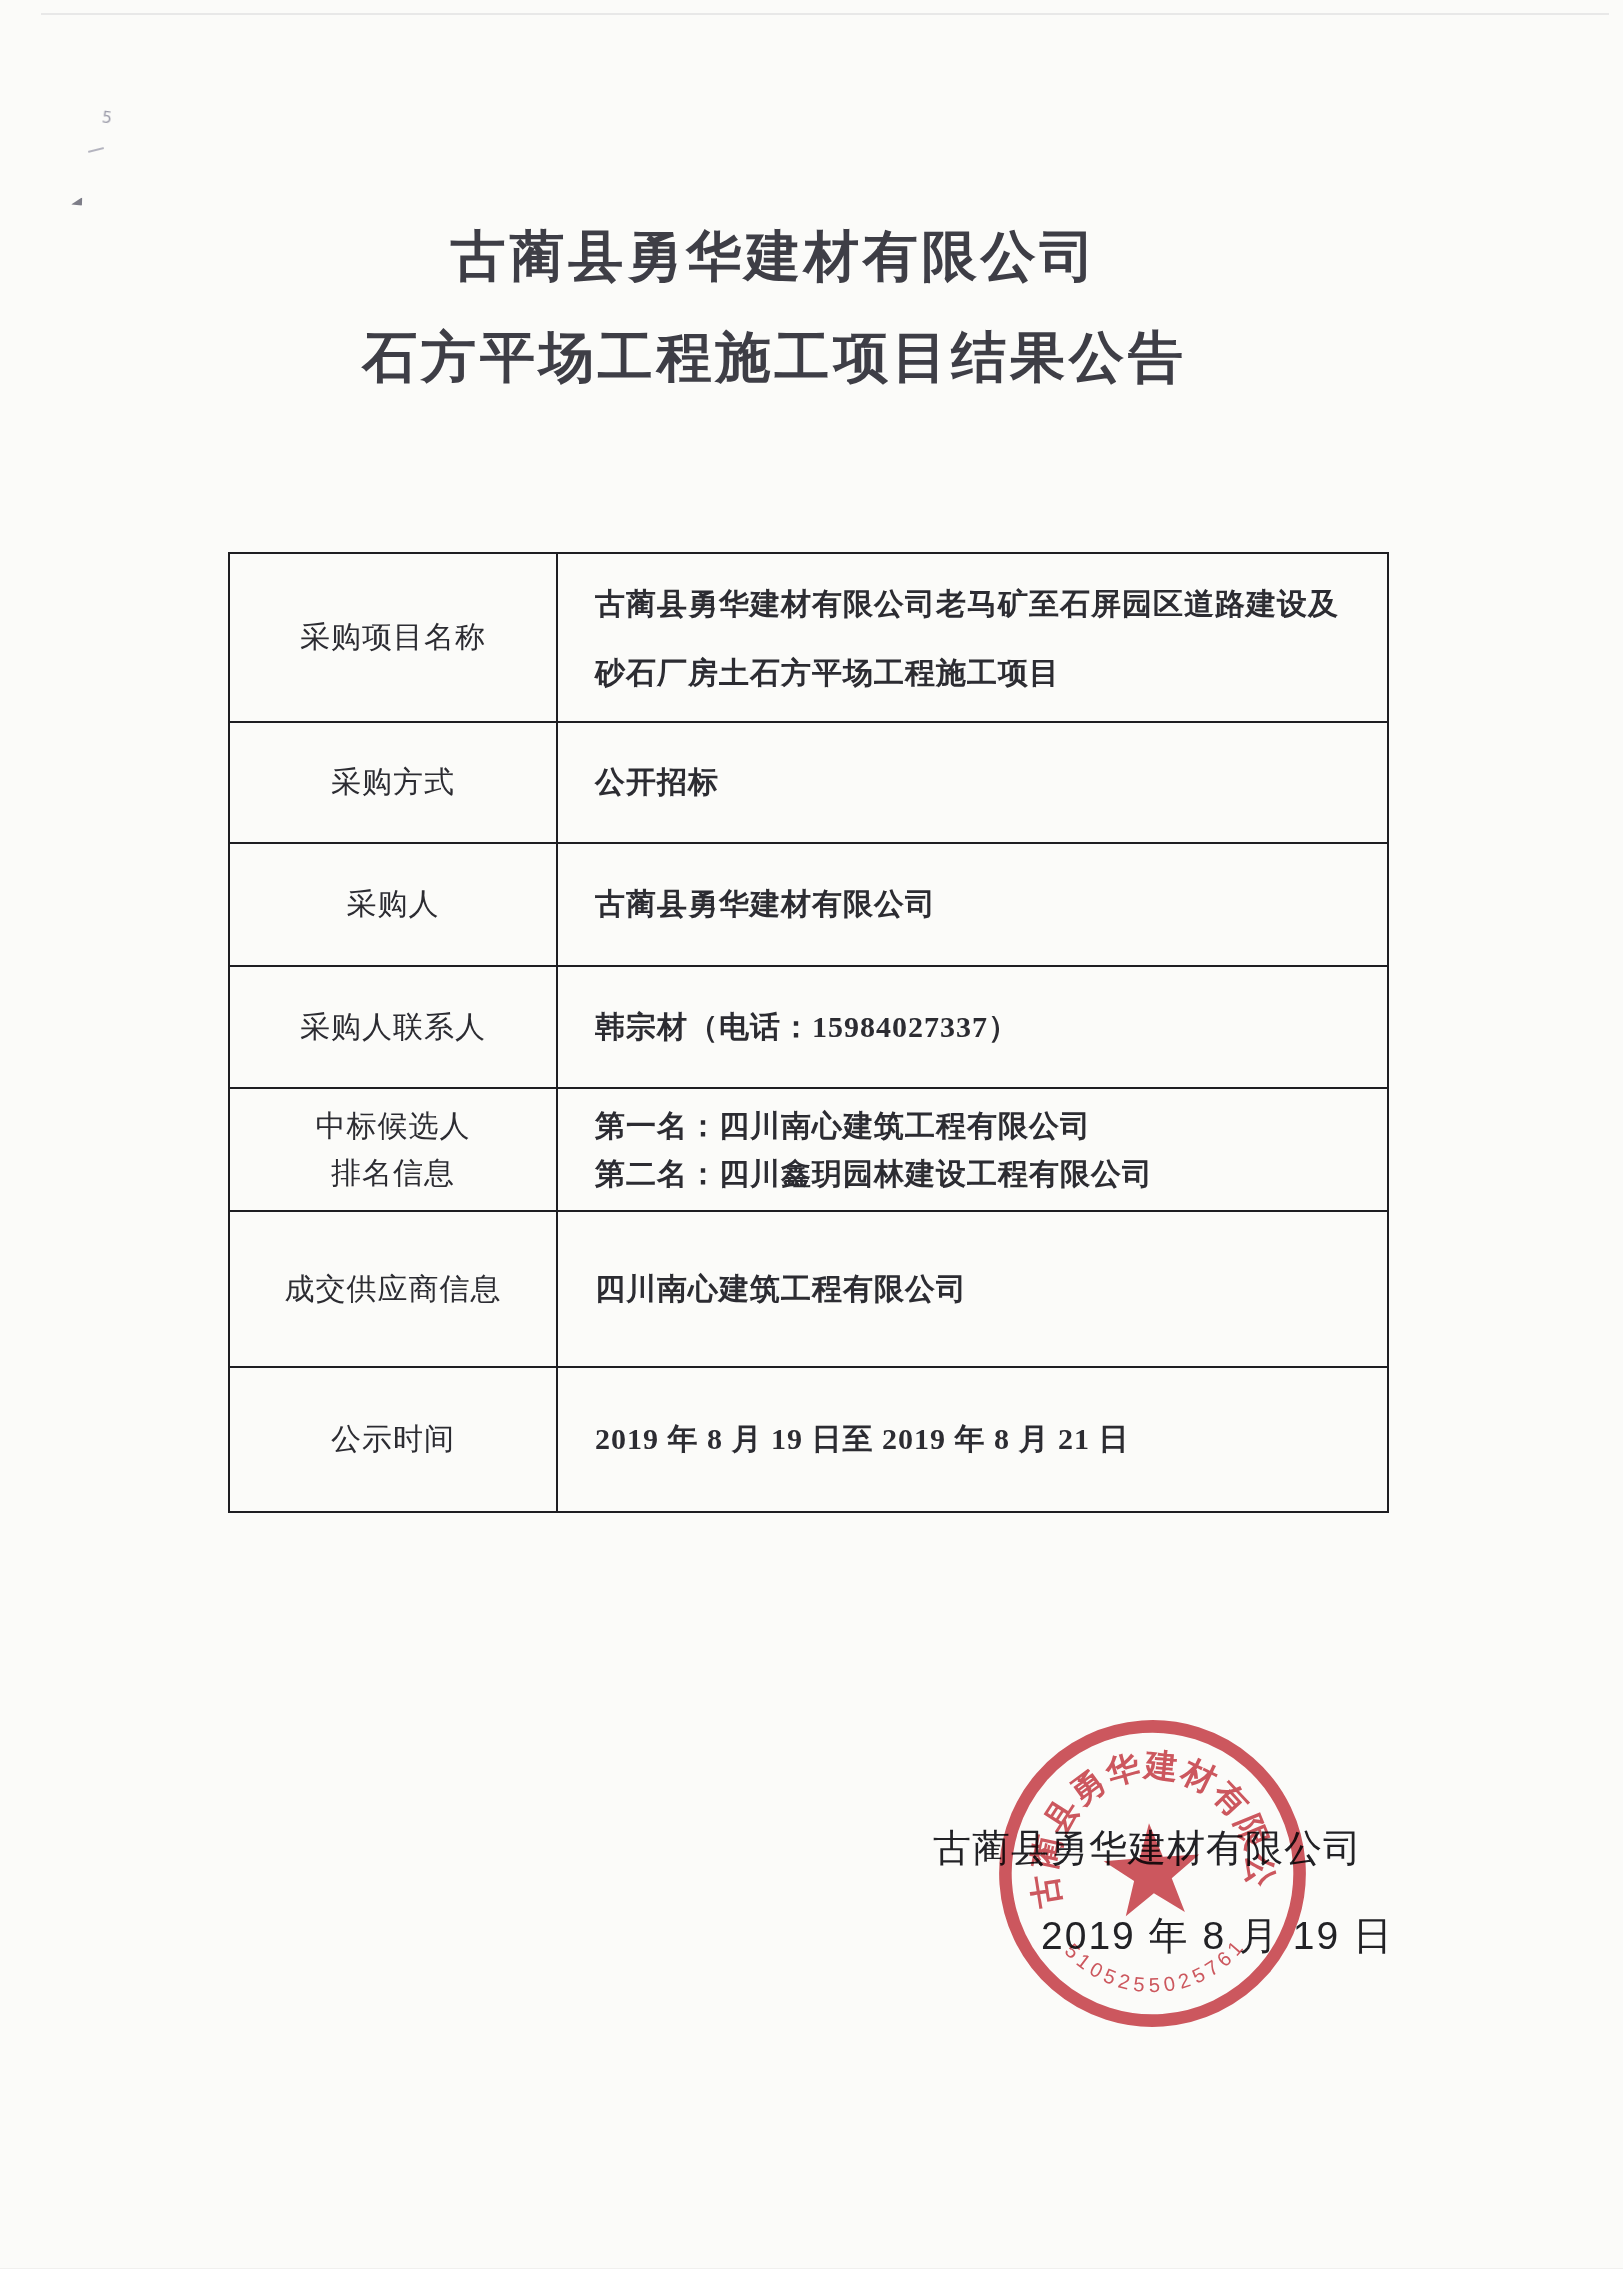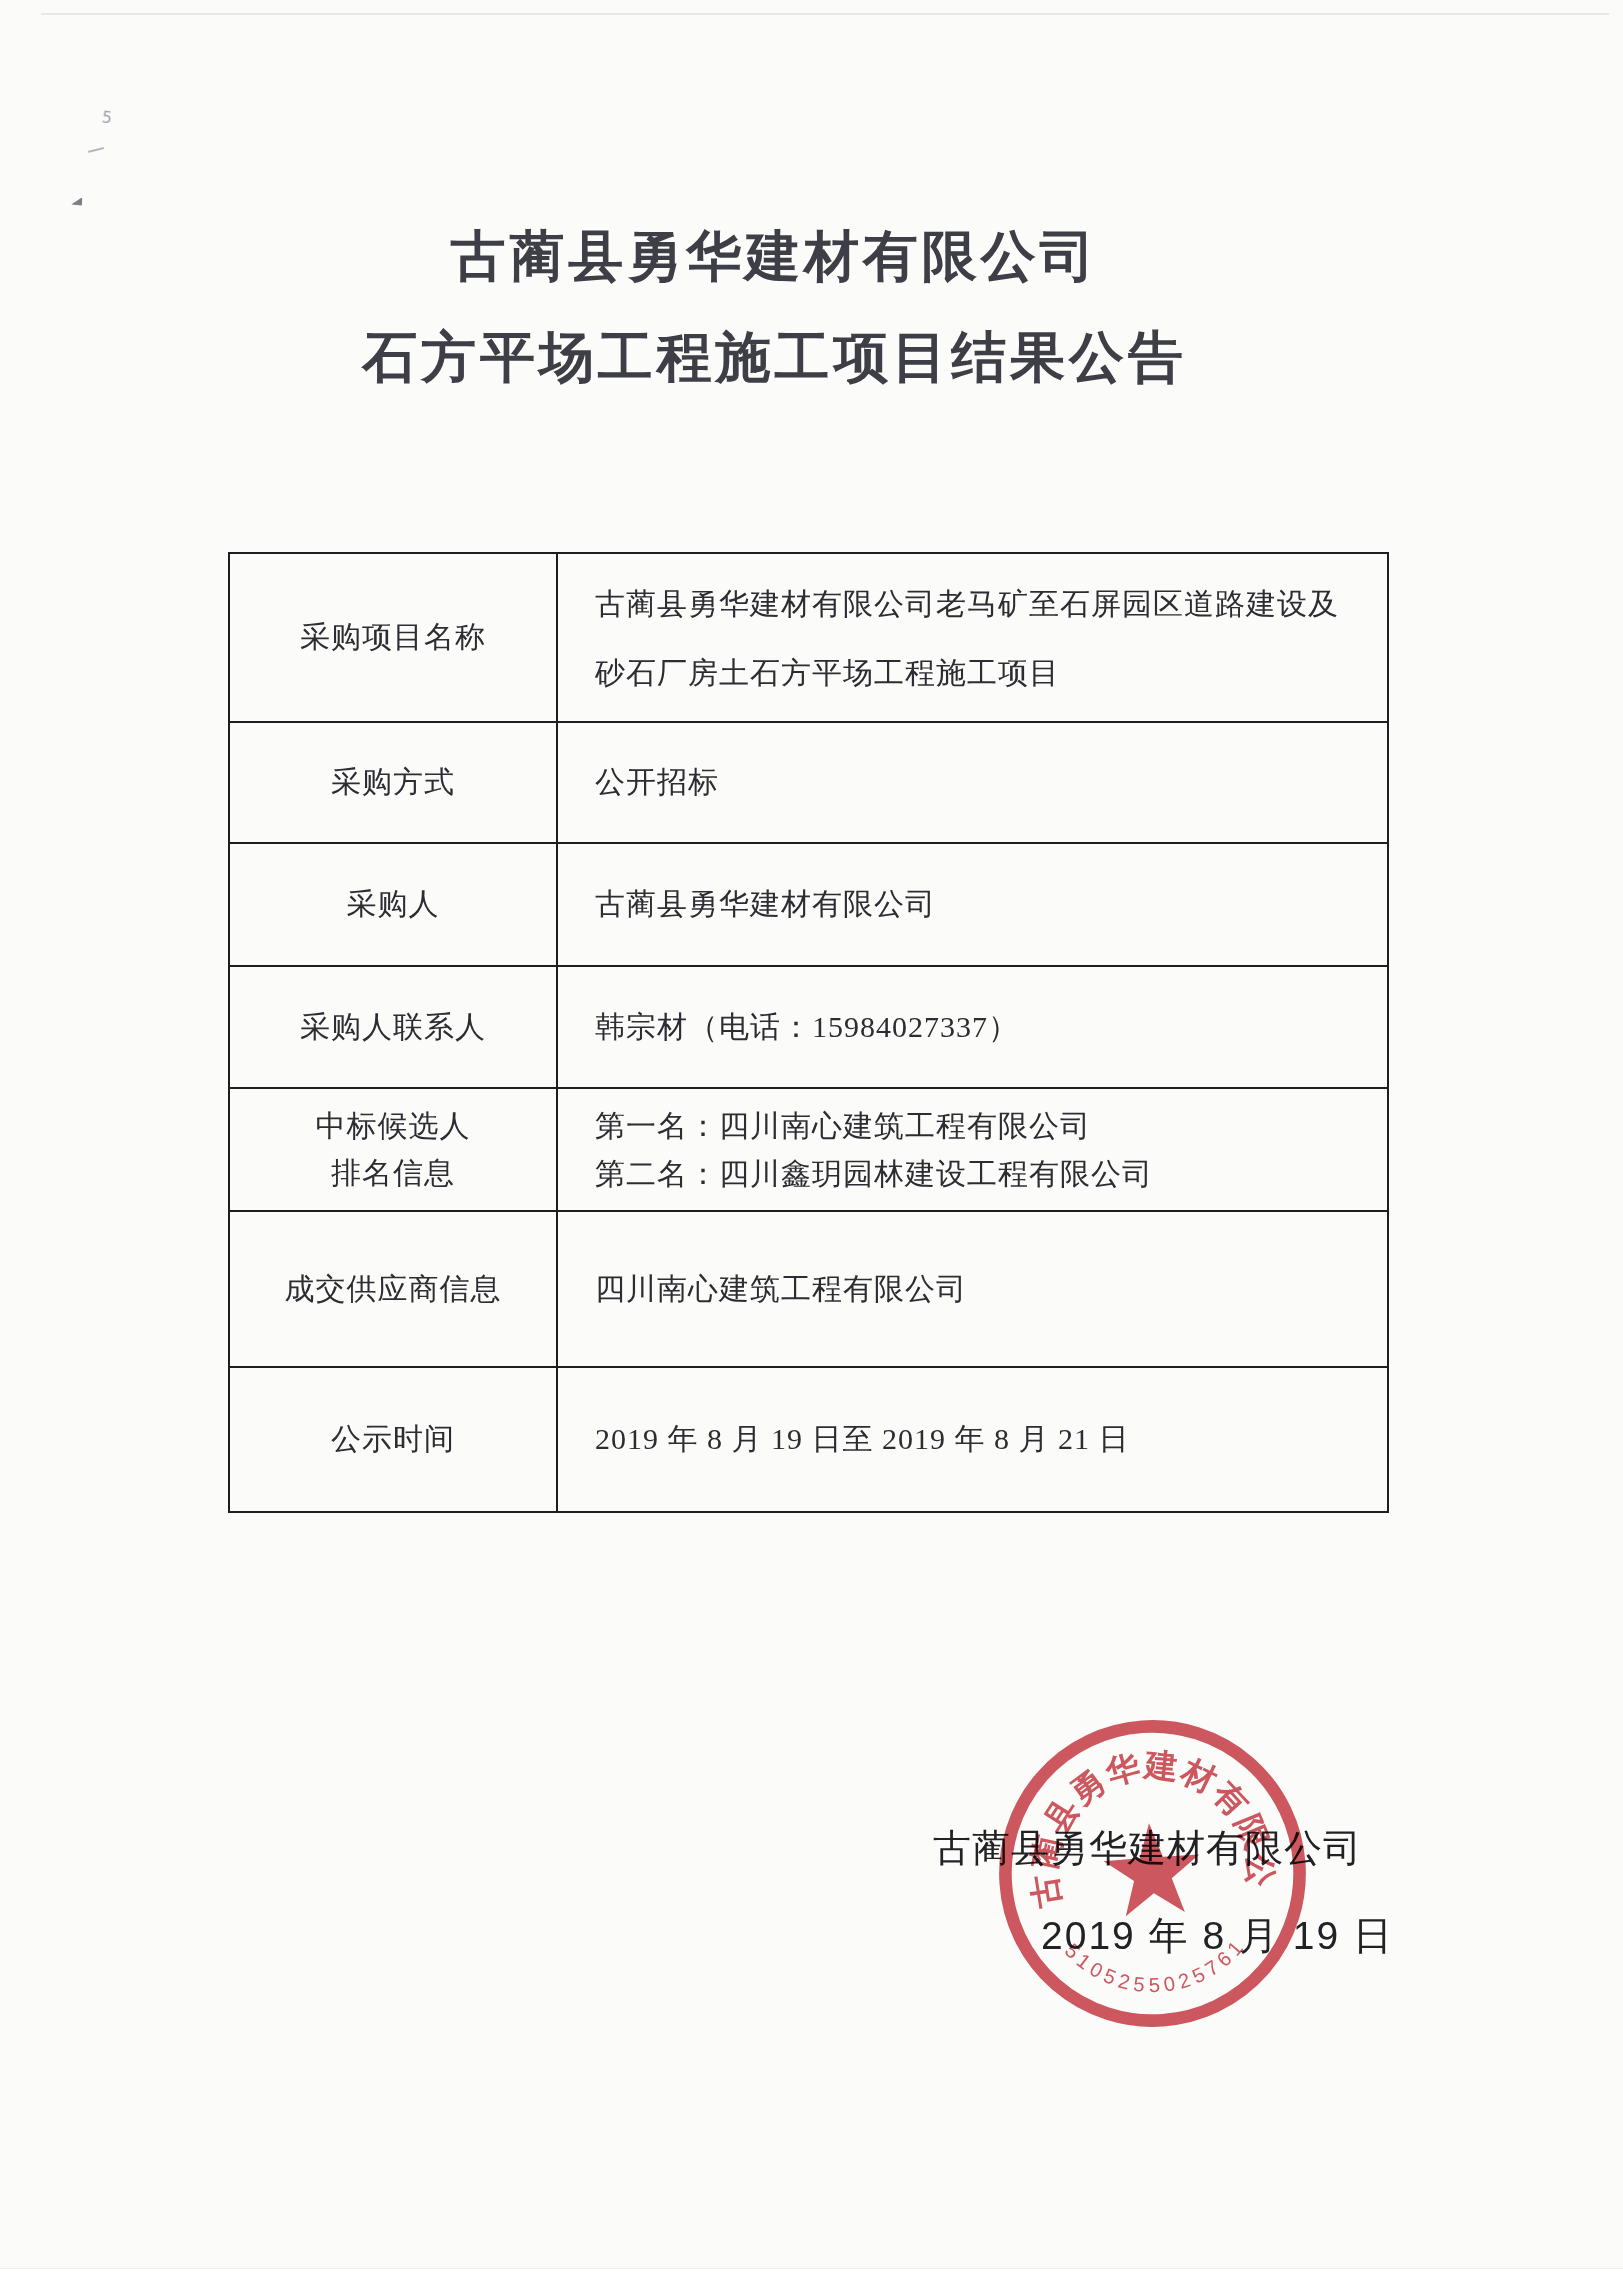--- a/index.html
+++ b/index.html
@@ -55,21 +55,21 @@
     table-layout:fixed;
   }
   .doc-table td{
     border:2.9px solid #1e1e22;
     vertical-align:middle;
     font-size:30px;
     letter-spacing:1px;
     color:#2c2c32;
   }
   .doc-table td.cell-label{text-align:center;padding:0 24px;}
-  .doc-table td.cell-value{padding:0 33px 0 37px;}
+  .doc-table td.cell-value{padding:0 33px 0 37px;font-weight:bold;}
   .doc-table tr:nth-child(1){height:169px;}
   .doc-table tr:nth-child(2){height:121px;}
   .doc-table tr:nth-child(3){height:123px;margin-top:14px;}
   .doc-table tr:nth-child(4){height:122px;}
   .doc-table tr:nth-child(5){height:123px;}
   .doc-table tr:nth-child(6){height:156px;}
   .doc-table tr:nth-child(7){height:145px;}
   .doc-table tr:nth-child(8){height:139px;}
   .val-wrap{line-height:1.35;}
   .val-project{line-height:2.3;}

